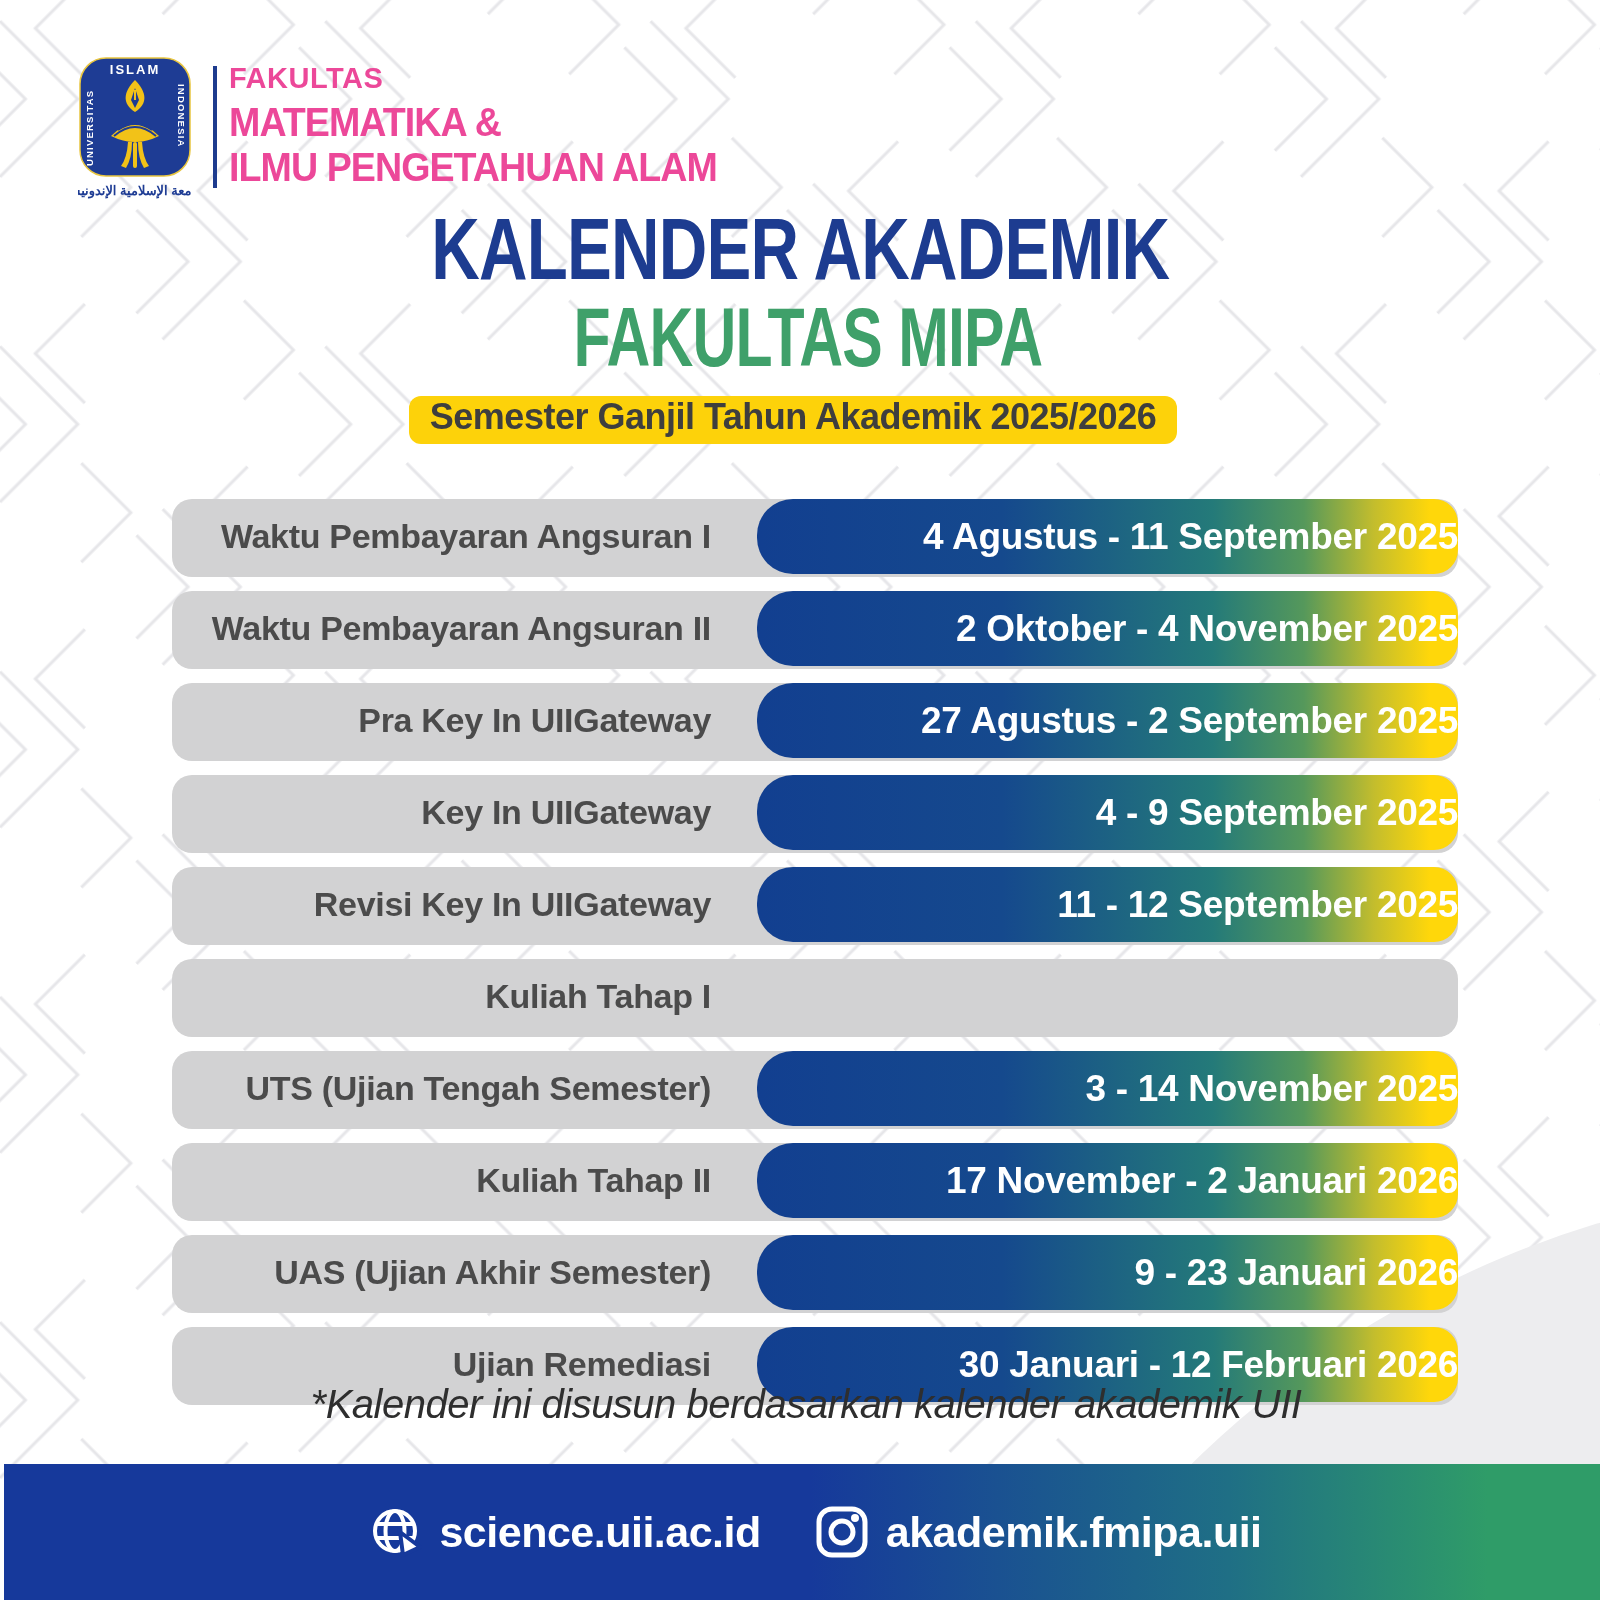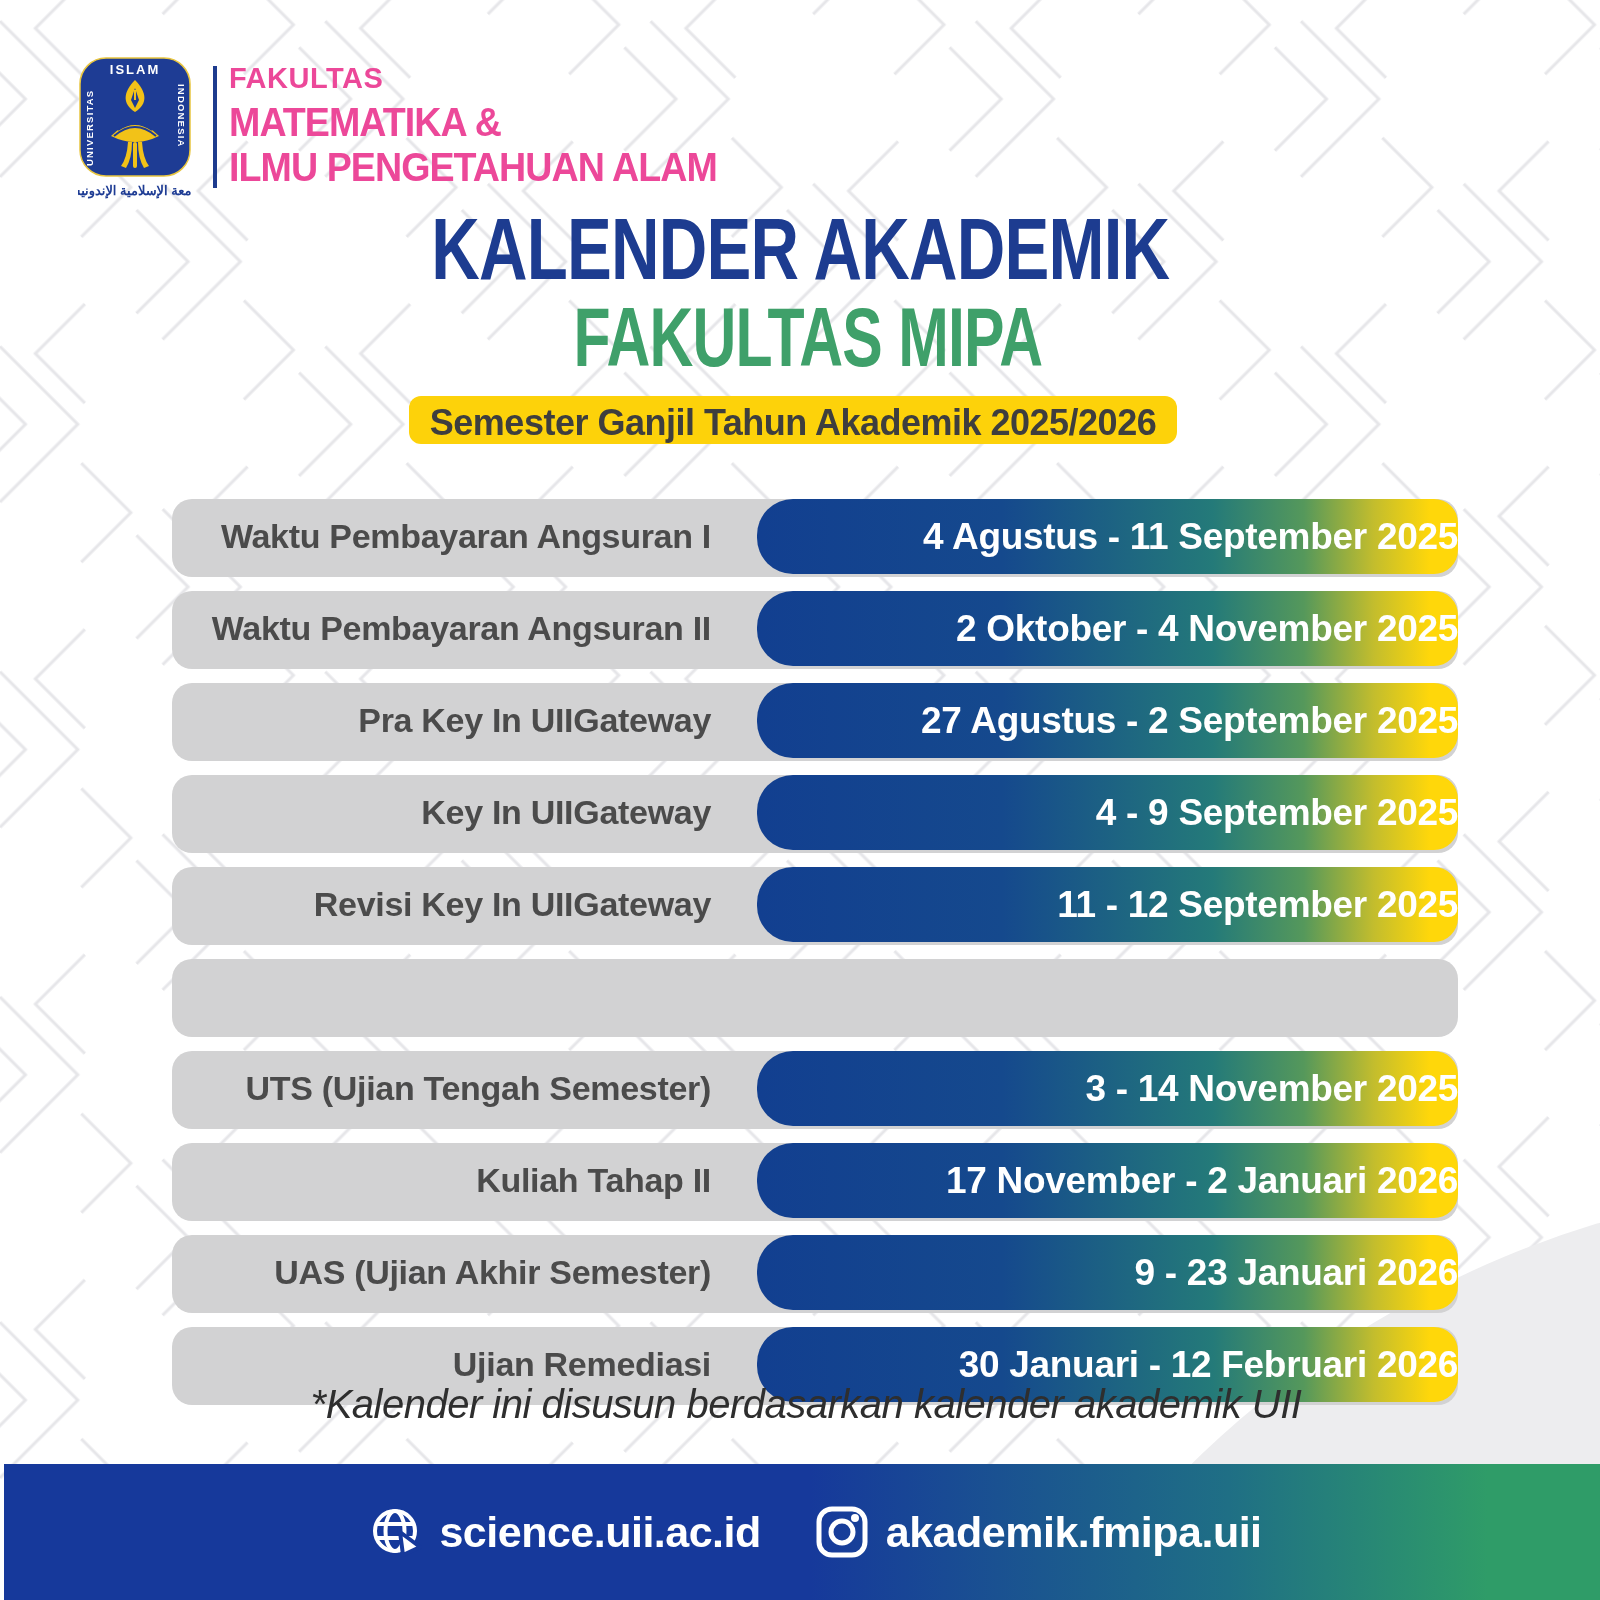--- a/index.html
+++ b/index.html
@@ -18,21 +18,21 @@
       transform:scaleX(0.94);transform-origin:left center;}
 
   
   .title-wrap{position:absolute;left:0;right:0;top:207px;text-align:center;z-index:2;}
   .title-main{font-size:84px;line-height:1;font-weight:700;color:#1d3c90;display:inline-block;
       transform:scale(0.80,1.04);transform-origin:center;letter-spacing:-1px;white-space:nowrap;}
   .title-sub-wrap{position:absolute;left:16px;right:0;top:296px;text-align:center;z-index:2;}
   .title-sub{font-size:82px;line-height:1;font-weight:700;color:#3fa06a;display:inline-block;
       transform:scale(0.74,1.02);transform-origin:center;letter-spacing:-1px;white-space:nowrap;}
   .badge{position:absolute;left:409px;top:396px;width:768px;height:48px;background:#fdd20a;
-      border-radius:12px;display:flex;align-items:flex-end;justify-content:center;z-index:2;}
+      border-radius:12px;display:flex;align-items:flex-start;justify-content:center;z-index:2;}
   .badge span{font-size:36px;font-weight:700;color:#3e3e3e;letter-spacing:-0.5px;white-space:nowrap;}
 
   
   .rows{position:absolute;left:172px;top:499px;width:1286px;z-index:2;}
   .row{position:relative;height:78px;margin-bottom:14px;}
   .row-label-pill{position:absolute;inset:0;background:#d2d2d3;border-radius:20px;}
   .row-label{position:absolute;left:0;top:0;width:585px;height:75px;line-height:75px;
       text-align:right;padding-right:46px;box-sizing:border-box;
       font-size:34px;font-weight:700;color:#4b4b4b;letter-spacing:-0.3px;white-space:nowrap;}
   .row-dates{position:absolute;left:585px;right:0;top:0;height:75px;line-height:75px;
@@ -140,20 +140,21 @@
     </div>
 
     <div class="row">
       <div class="row-label-pill"></div>
       <div class="row-label">Revisi Key In UIIGateway</div>
       <div class="row-dates">11 - 12 September 2025</div>
     </div>
 
     <div class="row">
       <div class="row-label-pill"></div>
+      <div class="row-label">Kuliah Tahap I</div>
     </div>
 
     <div class="row">
       <div class="row-label-pill"></div>
       <div class="row-label">UTS (Ujian Tengah Semester)</div>
       <div class="row-dates">3 - 14 November 2025</div>
     </div>
 
     <div class="row">
       <div class="row-label-pill"></div>

